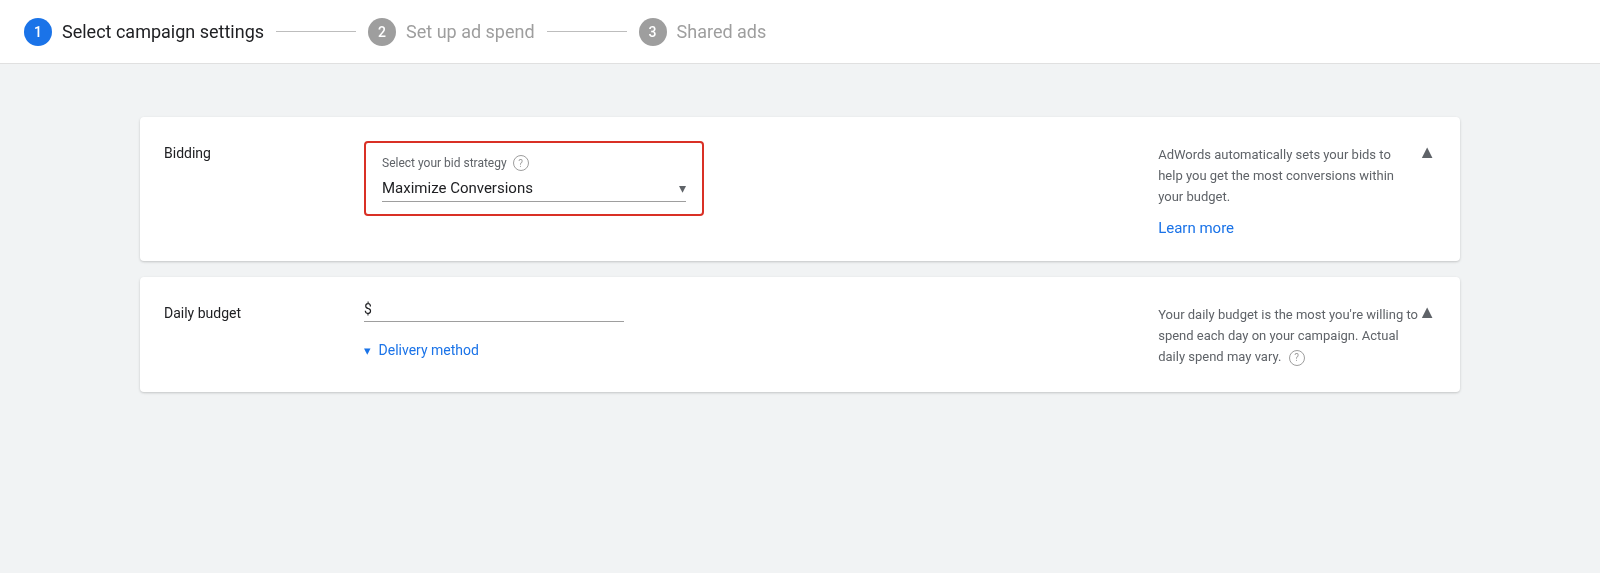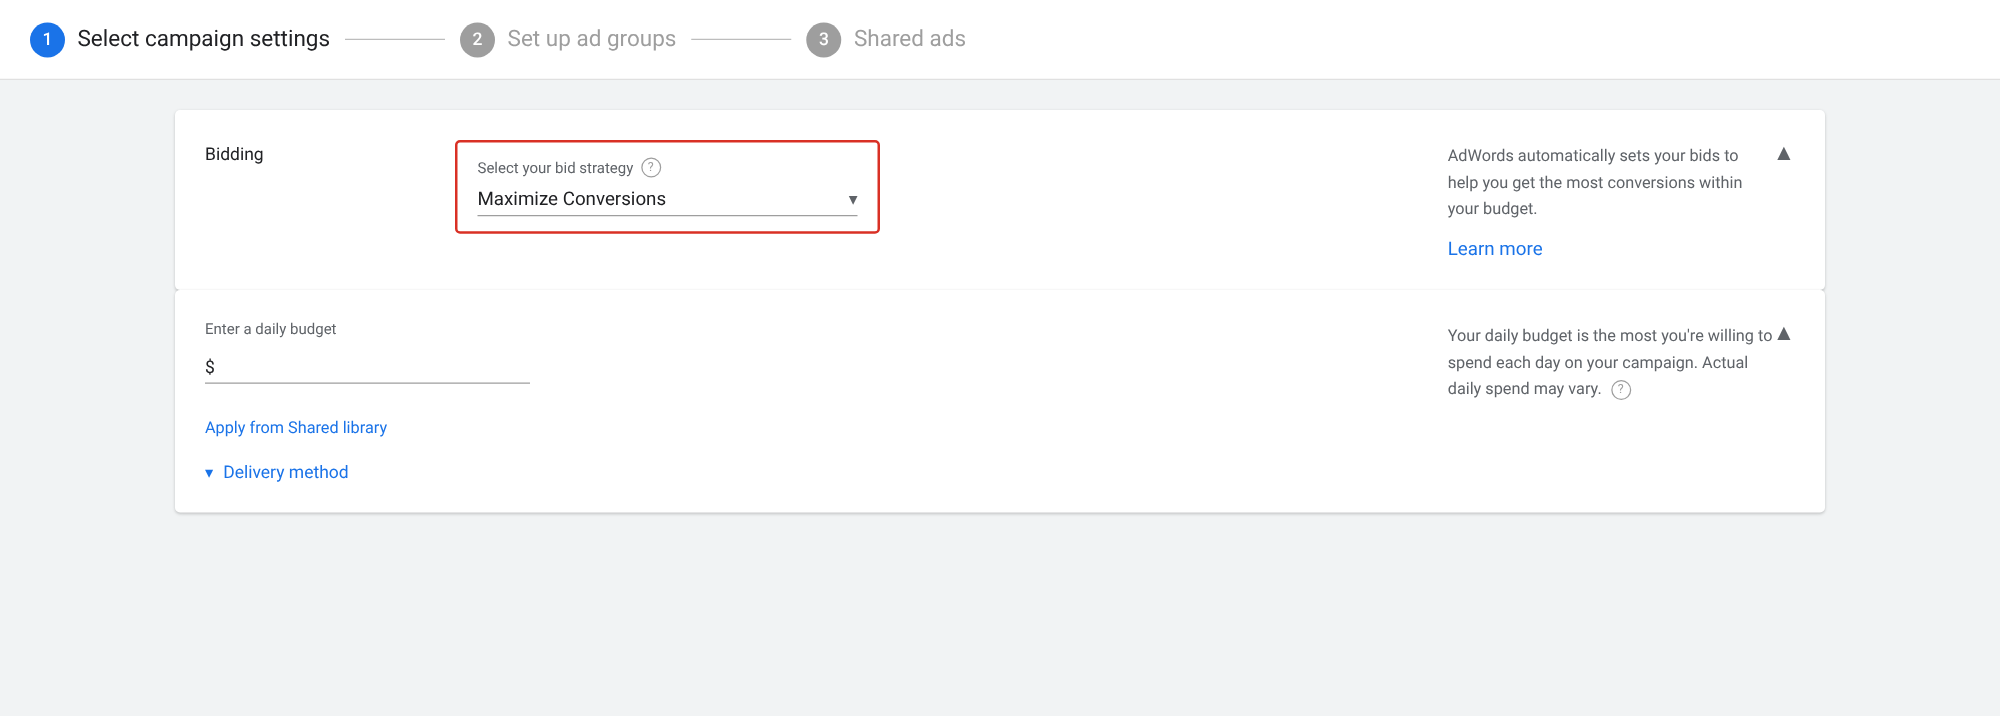--- a/index.html
+++ b/index.html
@@ -73,20 +73,22 @@
       width: 80px;
       background: #bdbdbd;
       margin: 0 12px;
     }
 
     
     .main-content {
       padding: 24px 140px;
       display: flex;
       flex-direction: column;
+      gap: 16px;
+      margin-top: 29px;
     }
 
     
     .card {
       background: #fff;
       border-radius: 4px;
       box-shadow: 0 1px 3px rgba(0,0,0,0.12), 0 1px 2px rgba(0,0,0,0.08);
       padding: 24px 24px 24px 24px;
       display: flex;
       align-items: flex-start;
@@ -274,21 +276,21 @@
     </div>
     <span class="step-label active">Select campaign settings</span>
   </div>
 
   <div class="step-connector"></div>
 
   <div class="step">
     <div class="step-circle inactive">
       <span>2</span>
     </div>
-    <span class="step-label inactive">Set up ad groups</span>
+    <span class="step-label inactive">Set up ad spend</span>
   </div>
 
   <div class="step-connector"></div>
 
   <div class="step">
     <div class="step-circle inactive">
       <span>3</span>
     </div>
     <span class="step-label inactive">Shared ads</span>
   </div>
@@ -314,30 +316,29 @@
 
     <div class="card-description">
       <div class="card-description-text">AdWords automatically sets your bids to help you get the most conversions within your budget.</div>
       <a class="learn-more-link">Learn more</a>
     </div>
 
     <div class="collapse-icon">▲</div>
   </div>
 
   <div class="card">
+    <div class="card-section-label">Daily budget</div>
 
     <div class="card-content">
-      <div class="budget-label-small">Enter a daily budget</div>
 
       <div class="budget-input-row">
         <span class="dollar-sign">$</span>
         <input class="budget-input" type="text" style="">
       </div>
 
-      <a class="shared-library-link">Apply from Shared library</a>
 
       <div class="delivery-method-row">
         <span class="delivery-method-chevron">▾</span>
         <span class="delivery-method-link">Delivery method</span>
       </div>
     </div>
 
     <div class="card-description">
       <div class="card-description-text">
         <span>Your daily budget is the most you're willing to spend each day on your campaign. Actual daily spend may vary.</span>

